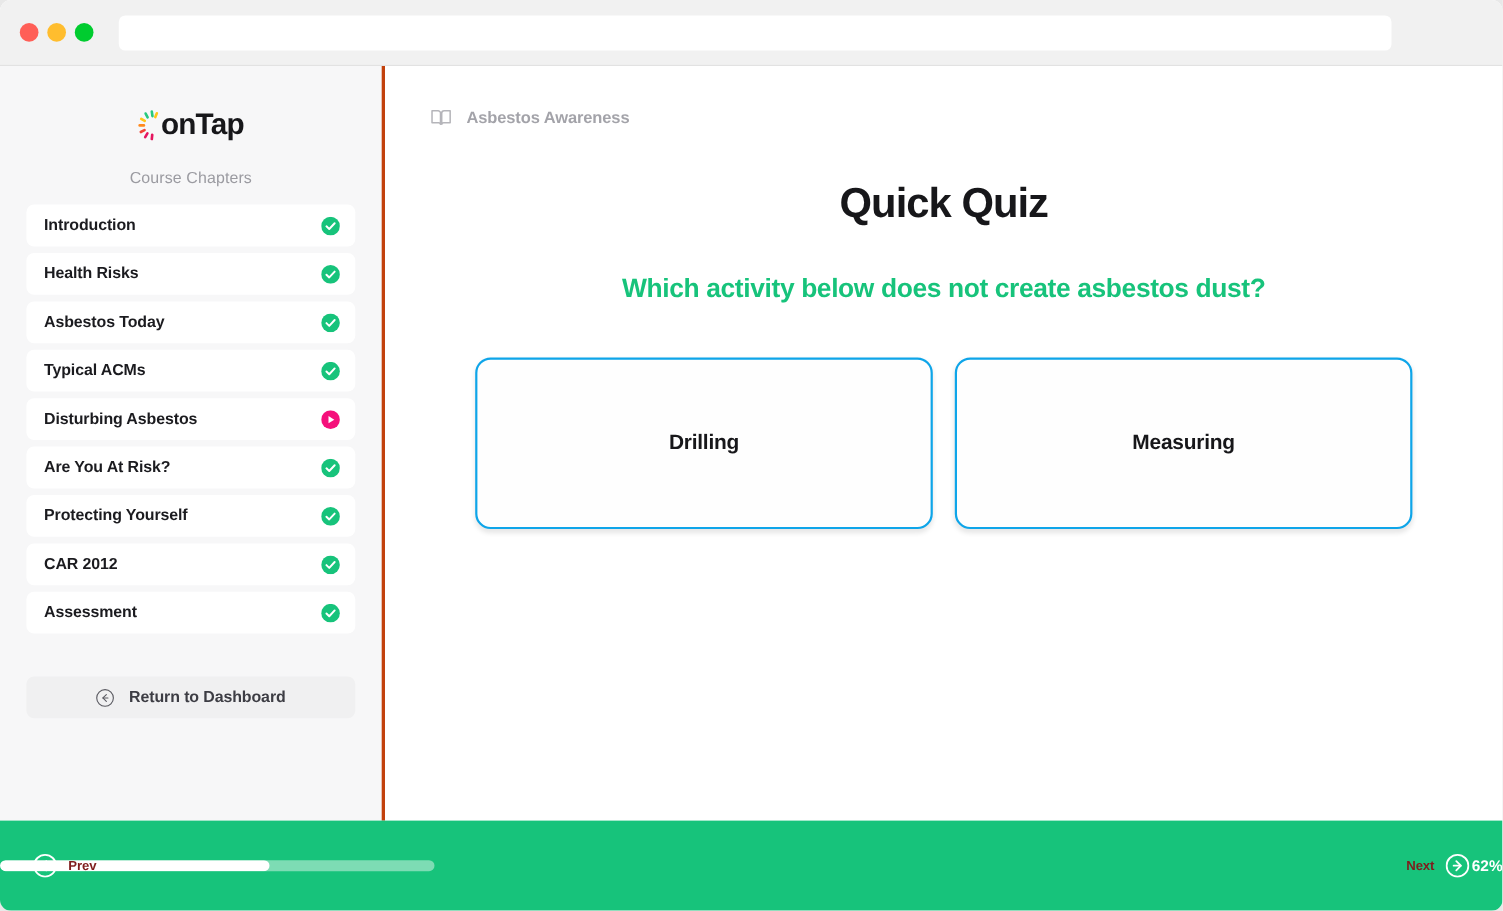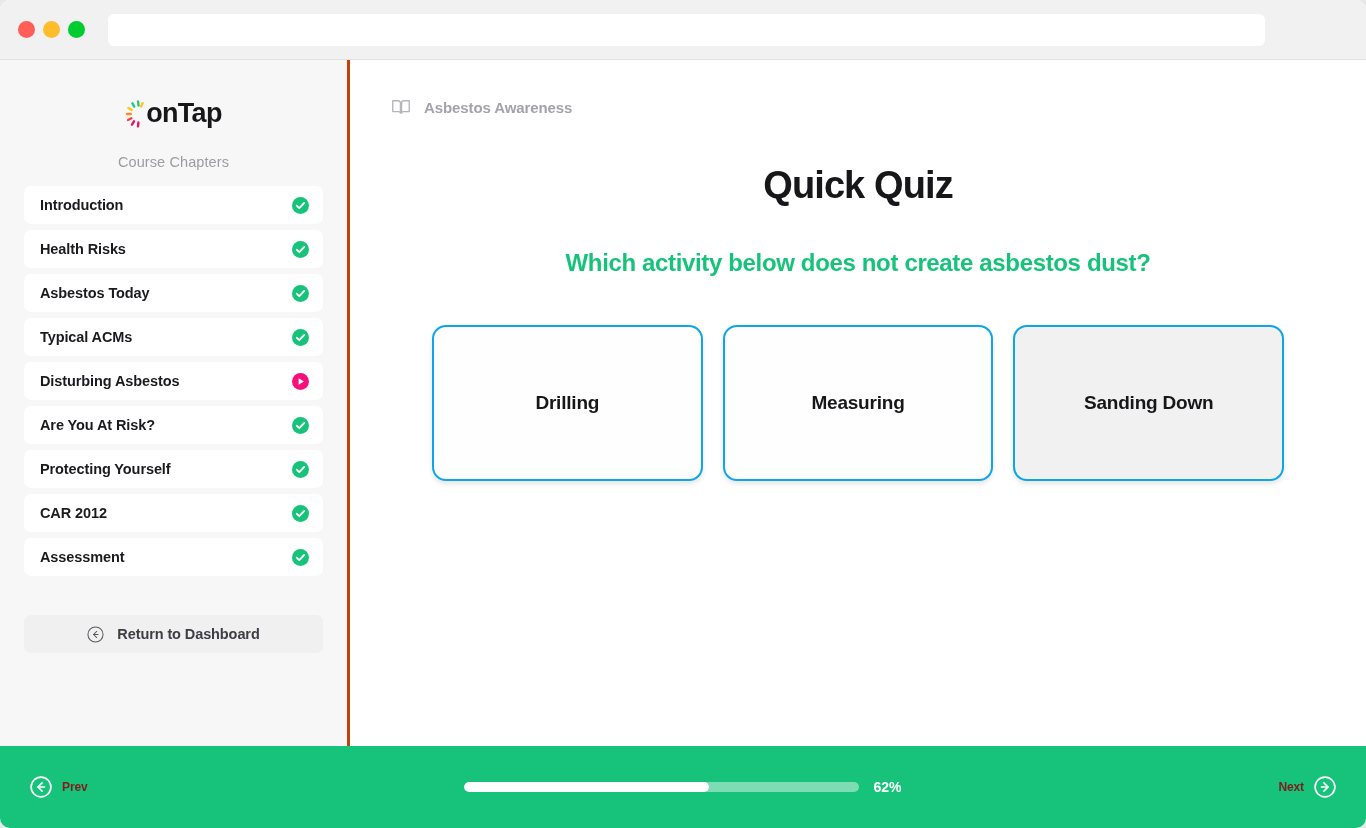--- a/index.html
+++ b/index.html
@@ -223,21 +223,21 @@
     font-size: 12px;
     font-weight: 700;
     color: #7f1d1d;
     letter-spacing: -0.1px;
   }
   .progress-wrap {
     position: absolute;
     left: 0; right: 0;
     display: flex;
     align-items: center;
-    justify-content: center;
+    justify-content: space-between;
     gap: 14px;
   }
   .progress-track {
     width: 395px;
     height: 10px;
     background: #7ddcb4;
     border-radius: 5px;
     overflow: hidden;
   }
   .progress-fill {
@@ -393,23 +393,20 @@
 
       <h2 class="quiz-question">Which activity below does not create asbestos dust?</h2>
 
       <div class="answers">
         <div class="answer-card">
           <span class="answer-label">Drilling</span>
         </div>
         <div class="answer-card">
           <span class="answer-label">Measuring</span>
         </div>
-        <div class="answer-card selected">
-          <span class="answer-label">Sanding Down</span>
-        </div>
       </div>
 
     </main>
   </div>
 
   <div class="footer">
 
     <div class="nav-btn">
       <svg width="22" height="22" viewBox="0 0 20 20">
         <circle cx="10" cy="10" r="9" fill="none" stroke="#ffffff" stroke-width="1.5"></circle>

